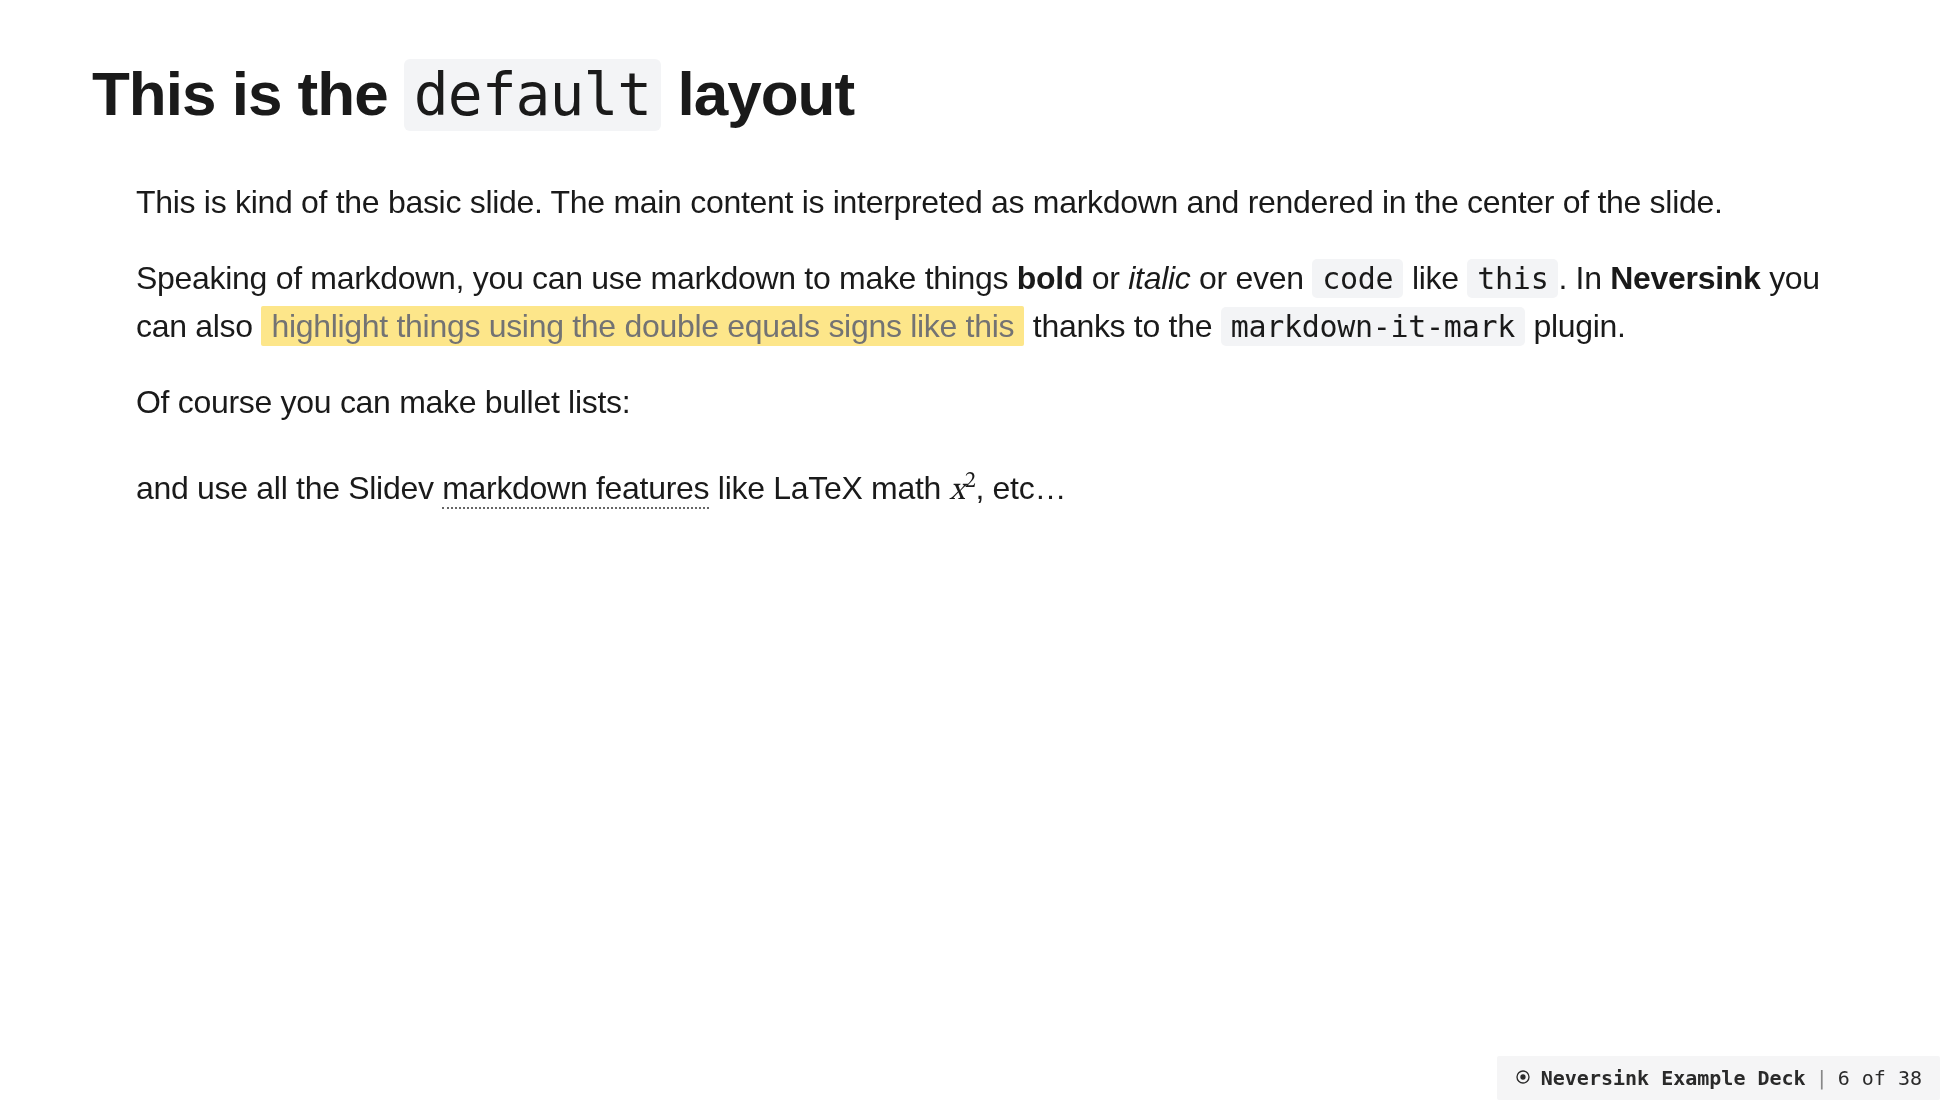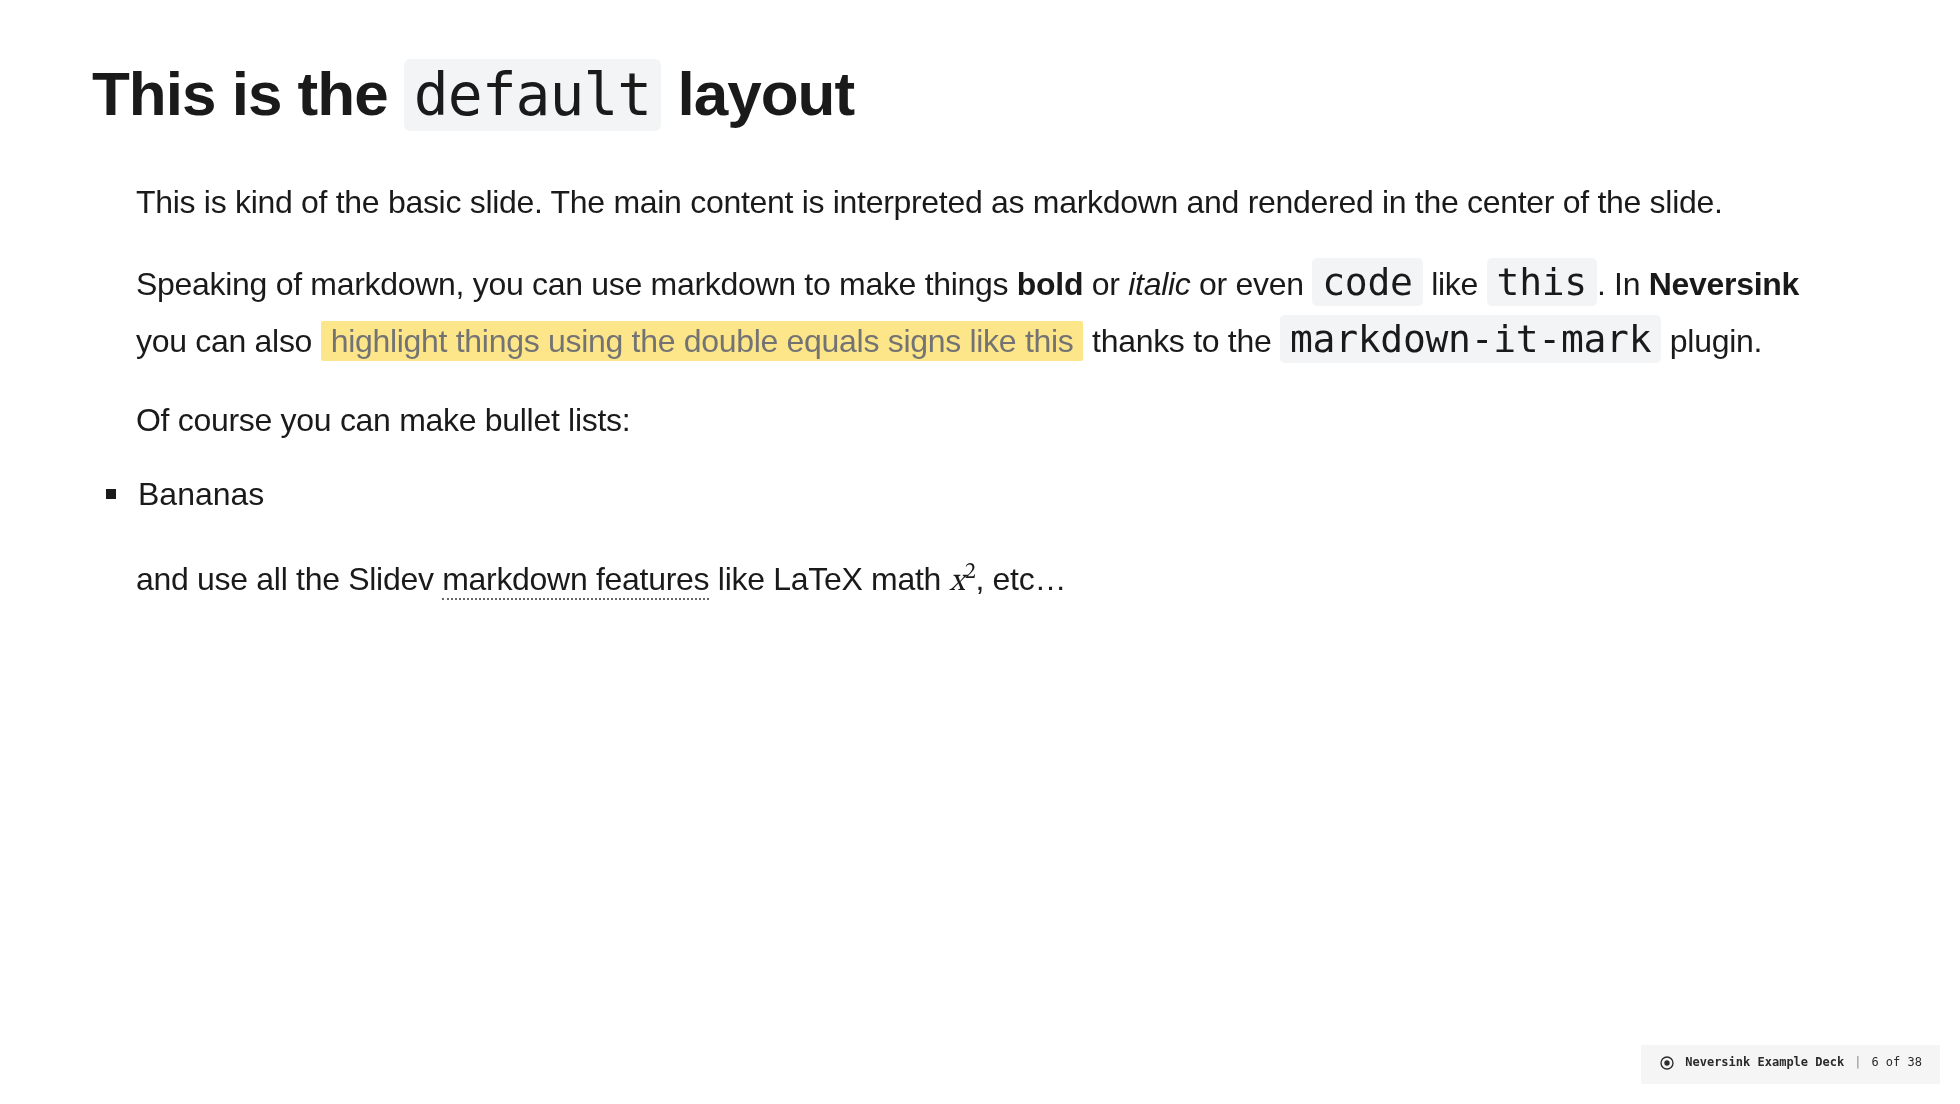--- a/index.html
+++ b/index.html
@@ -39,21 +39,21 @@
     letter-spacing: -0.3px;
     margin-left: 44px;
   }
   strong { font-weight: 700; }
   em { font-style: italic; }
   code.inline {
     font-family: ui-monospace, SFMono-Regular, Menlo, Consolas, monospace;
     background: #f3f4f6;
     padding: 2px 10px;
     border-radius: 5px;
-    font-size: 38px;
+    font-size: 30px;
   }
   mark {
     background: #fde68a;
     color: #737373;
     padding: 2px 10px;
     border-radius: 2px;
     text-align: right;
   }
   ul {
     list-style: none;
@@ -79,26 +79,26 @@
     border-bottom: 2px dotted #666;
     padding-bottom: 1px;
   }
   .math {
     font-family: "Cambria Math", "STIX Two Math", "Times New Roman", serif;
     font-style: italic;
   }
   .math sup { font-size: 0.7em; vertical-align: super; font-style: normal;}
   .footer {
     position: absolute;
-    bottom: 20px;
+    bottom: 4px;
     right: 20px;
     background: #f5f5f6;
     padding: 10px 18px;
     font-family: ui-monospace, SFMono-Regular, Menlo, Consolas, monospace;
-    font-size: 12px;
+    font-size: 20px;
     color: #2a2a2a;
     display: flex;
     gap: 10px;
     border-radius: 2px;
   }
   .footer svg { width: 16px; height: 16px; }
   .sep { color: #888; }
 </style>
 </head>
 <body>
@@ -111,21 +111,20 @@
 
   <p>This is kind of the basic slide. The main content is interpreted as markdown and rendered in the center of the slide.</p>
 
   <p>
     <span>Speaking of markdown, you can use markdown to make things </span><strong>bold</strong><span> or </span><em>italic</em><span> or even </span><code class="inline">code</code><span> like </span><code class="inline">this</code><span>. In </span><strong>Neversink</strong><span> you can also </span><mark>highlight things using the double equals signs like this</mark><span> thanks to the </span><code class="inline">markdown-it-mark</code><span> plugin.</span>
   </p>
 
   <p>Of course you can make bullet lists:</p>
 
   <ul>
-    <li>Bananas</li>
   </ul>
 
   <p>
     <span>and use all the Slidev </span><span class="dotted-link">markdown features</span><span> like LaTeX math </span><span class="math"><span>x</span><sup>2</sup></span><span>, etc…</span>
   </p>
 
   <div class="footer">
     <span>
       <svg viewBox="0 0 24 24" fill="none" stroke="#2a2a2a" stroke-width="2">
         <circle cx="12" cy="12" r="9"></circle>

